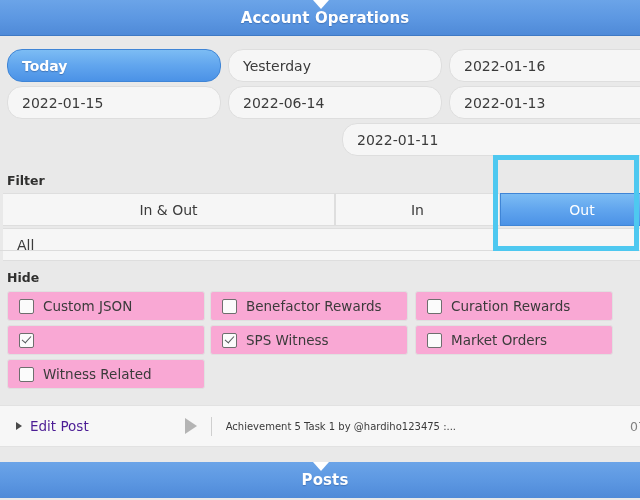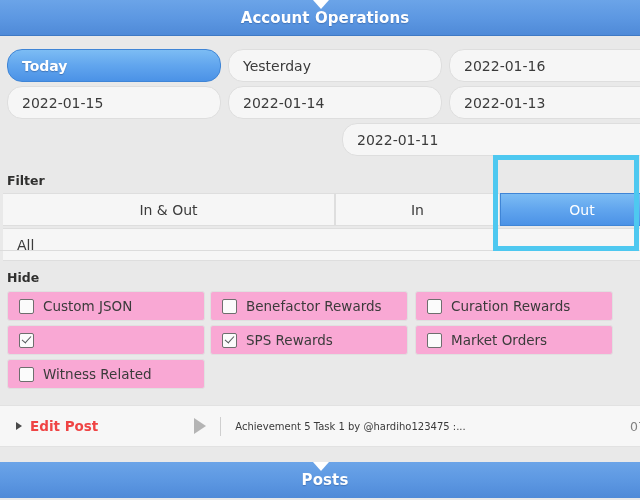--- a/index.html
+++ b/index.html
@@ -189,22 +189,22 @@
     height: 0;
     border-top: 4.5px solid transparent;
     border-bottom: 4.5px solid transparent;
     border-left: 6px solid #4a4a4a;
     margin-left: 16px;
     margin-right: 8px;
     flex: 0 0 auto;
   }
   #edit-post-label {
     font-size: 13.5px;
-    font-weight: bold;
-    color: #ef4444;
+    font-weight: normal;
+    color: #4c1d95;
     white-space: nowrap;
   }
   .play-tri {
     width: 0;
     height: 0;
     border-top: 8px solid transparent;
     border-bottom: 8px solid transparent;
     border-left: 12px solid #b4b4b4;
     margin-left: 96px;
     flex: 0 0 auto;
@@ -252,21 +252,21 @@
   </div>
 
   <div class="rowblock" id="date-row-1">
     <div class="pill left active d-a">Today</div>
     <div class="pill left d-b">Yesterday</div>
     <div class="pill left d-c">2022-01-16</div>
   </div>
 
   <div class="rowblock" id="date-row-2">
     <div class="pill left d-a">2022-01-15</div>
-    <div class="pill left d-b">2022-01-14</div>
+    <div class="pill left d-b">2022-06-14</div>
     <div class="pill left d-c">2022-01-13</div>
   </div>
 
   <div class="rowblock" id="date-row-3">
     <div class="pill left d-w2">2022-01-11</div>
   </div>
 
   <div class="group-label" id="label-filter">Filter</div>
 
   <div class="rowblock" id="filter-row-1">
@@ -299,21 +299,21 @@
       <span>Curation Rewards</span>
     </div>
   </div>
 
   <div class="rowblock" id="hide-row-2">
     <div class="chk-pill c-a">
       <span class="box checked"></span>
     </div>
     <div class="chk-pill c-b">
       <span class="box checked"></span>
-      <span>SPS Rewards</span>
+      <span>SPS Witness</span>
     </div>
     <div class="chk-pill c-c">
       <span class="box"></span>
       <span>Market Orders</span>
     </div>
   </div>
 
   <div class="rowblock" id="hide-row-3">
     <div class="chk-pill c-a">
       <span class="box"></span>

